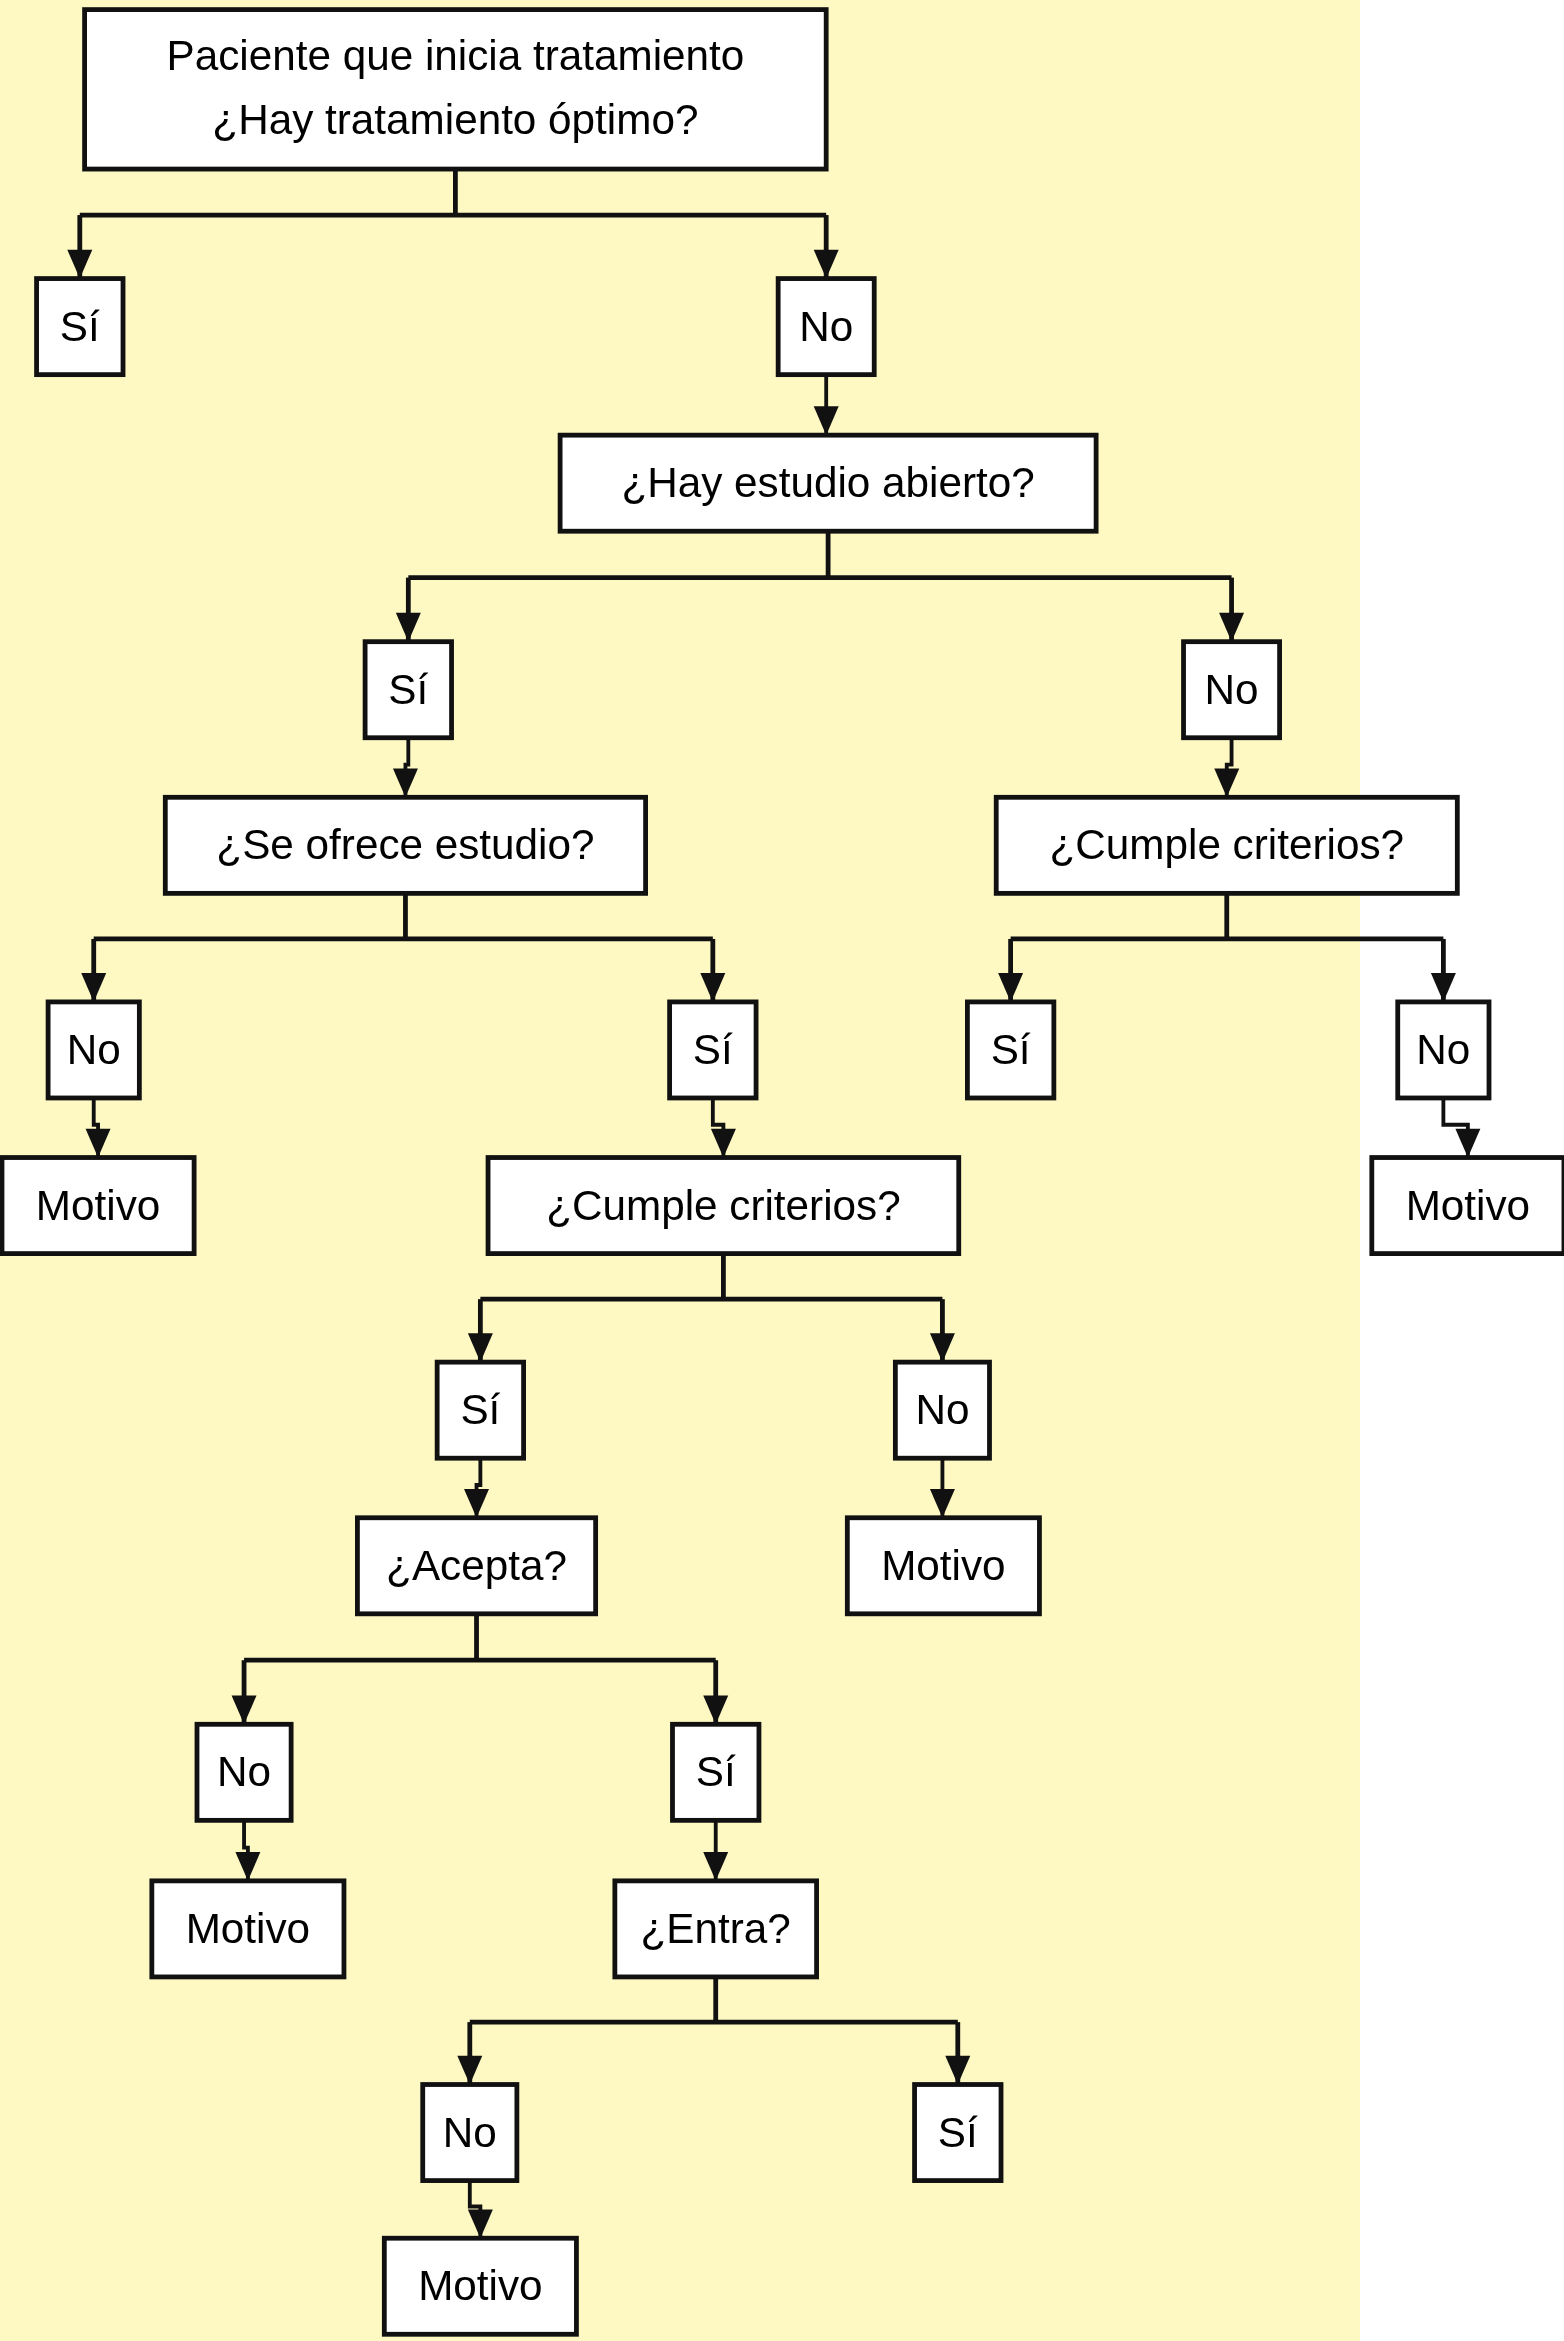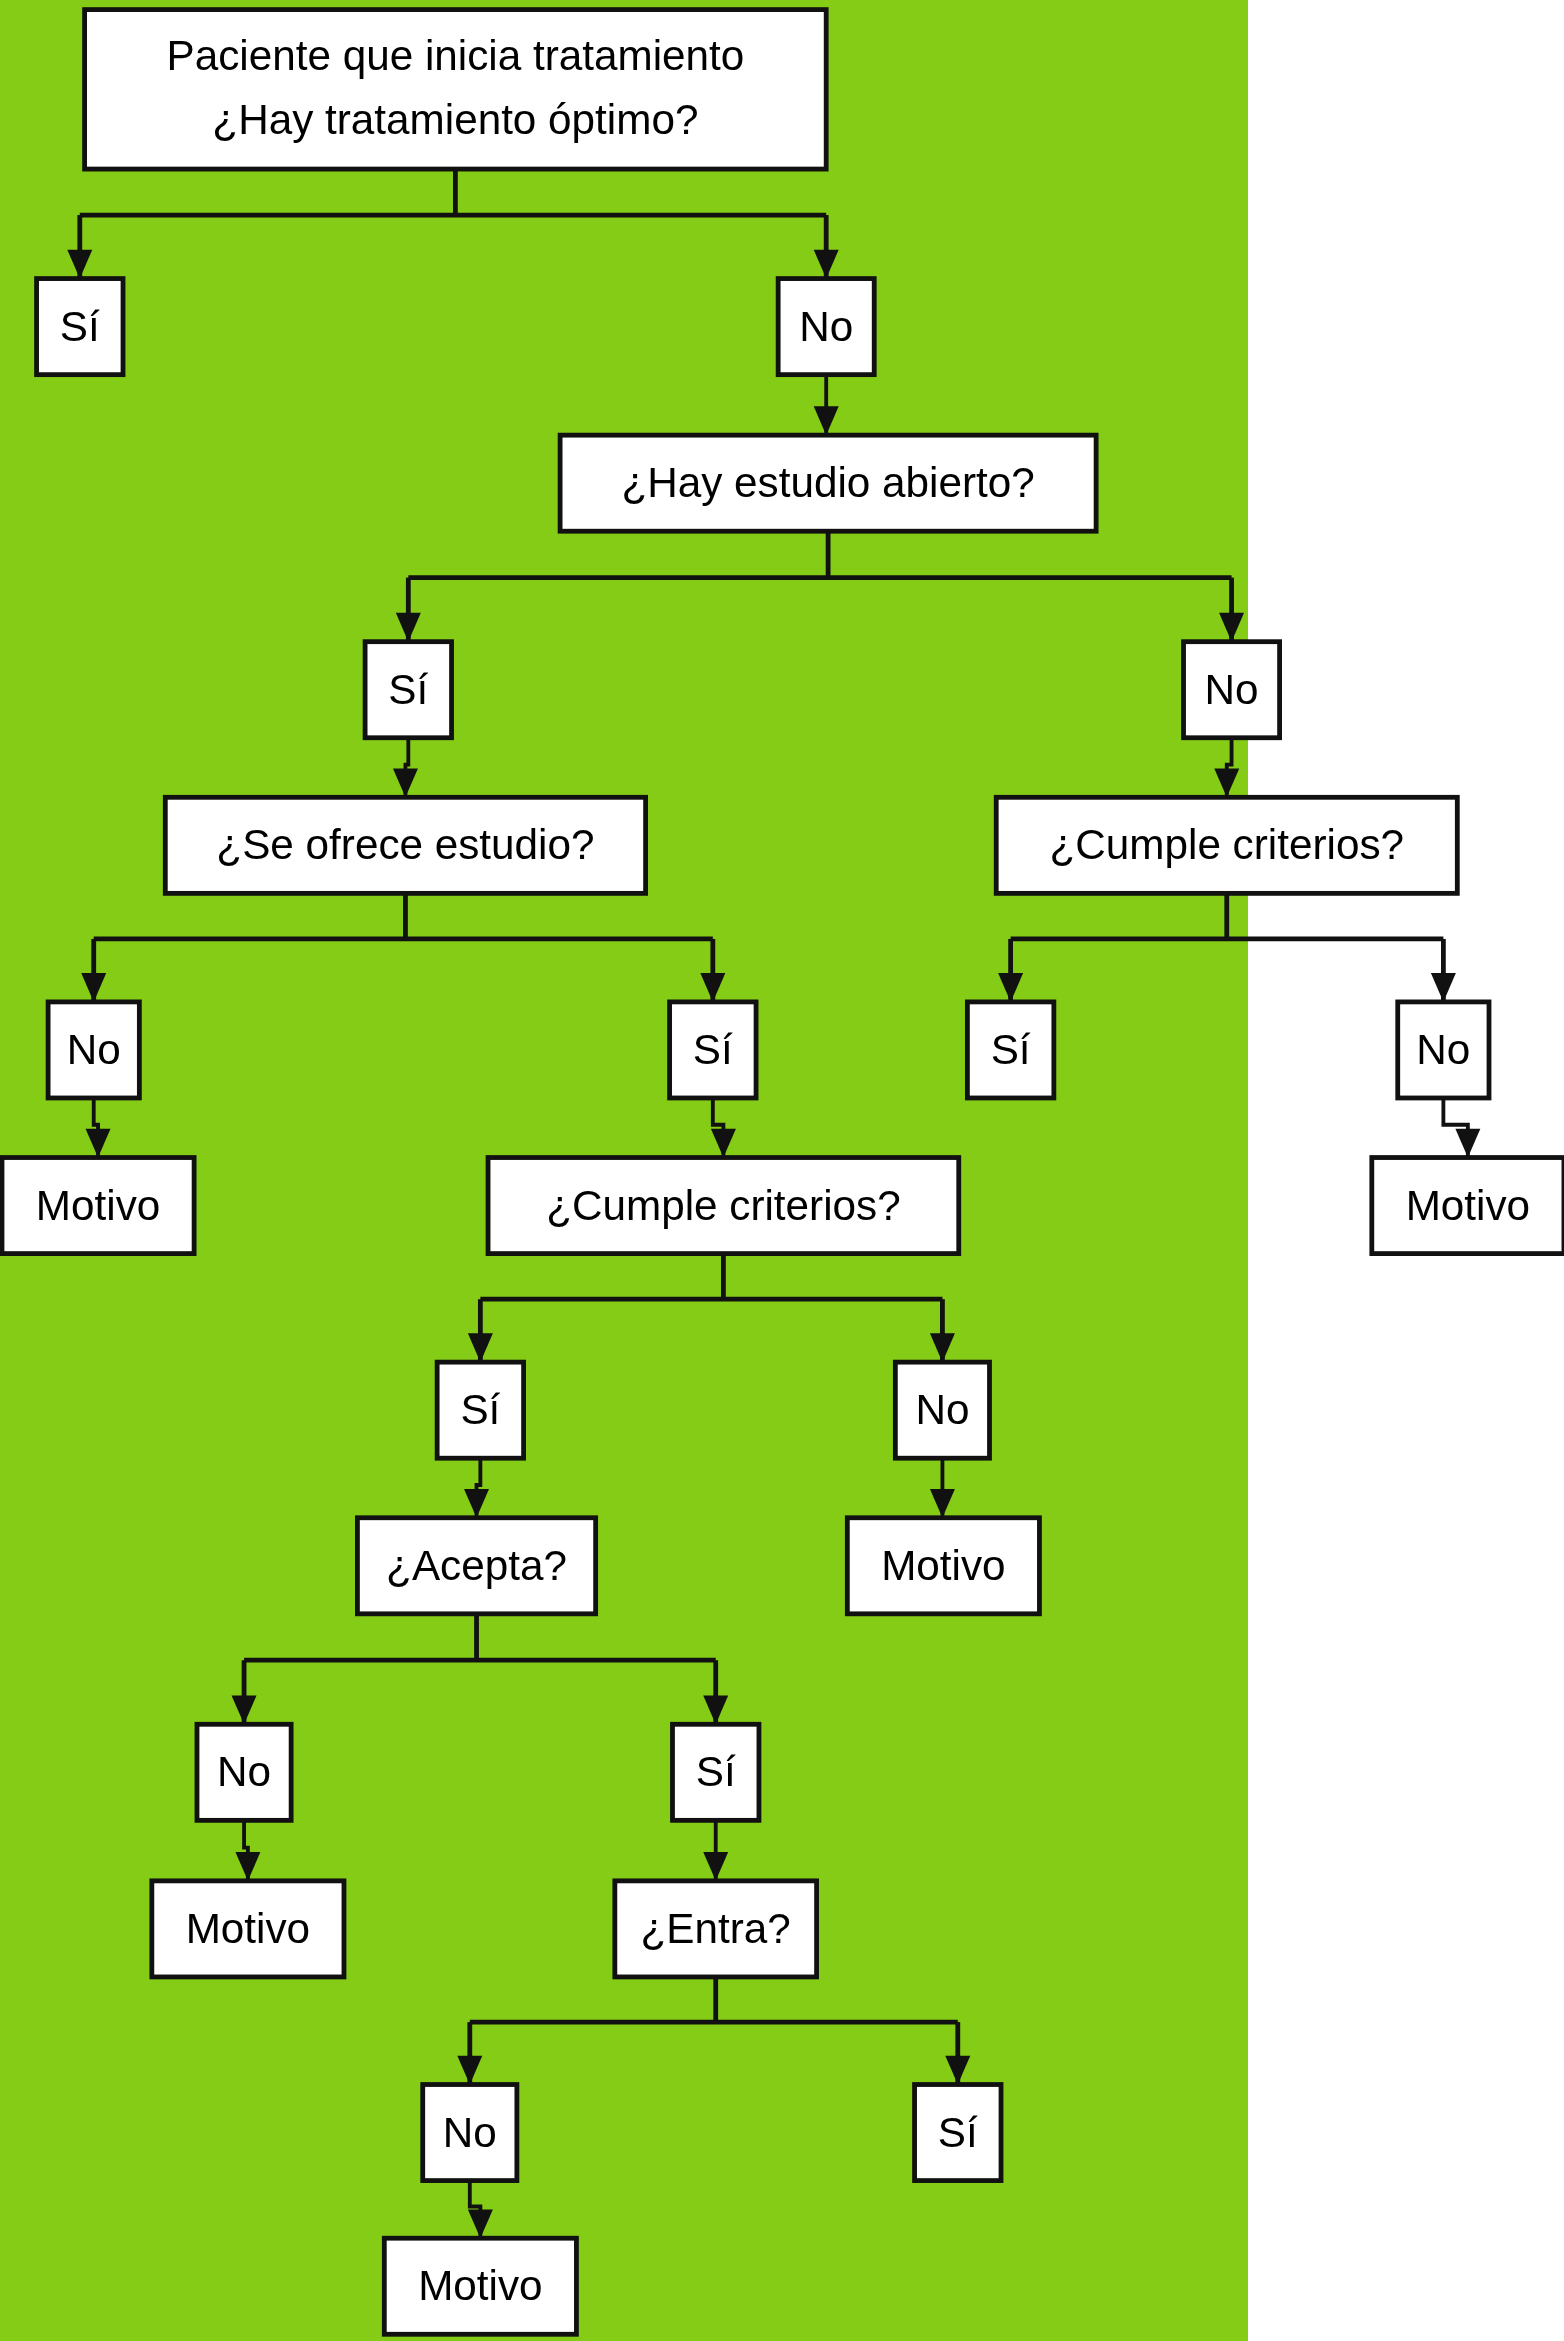--- a/index.html
+++ b/index.html
@@ -8,23 +8,23 @@
     background: #ffffff;
   }
   body {
     width: 1564px;
     height: 2341px;
     font-family: "Liberation Sans", sans-serif;
     overflow: hidden;
   }
   #flowchart-root {
     position: relative;
-    width: 1248px;
+    width: 1360px;
     height: 2341px;
-    background: #84cc16;
+    background: #fef9c3;
   }
   svg#flow-svg {
     display: block;
     width: 1564px;
     height: 2341px;
   }
   .node-rect {
     fill: #ffffff;
     stroke: #111111;
     stroke-width: 5;

